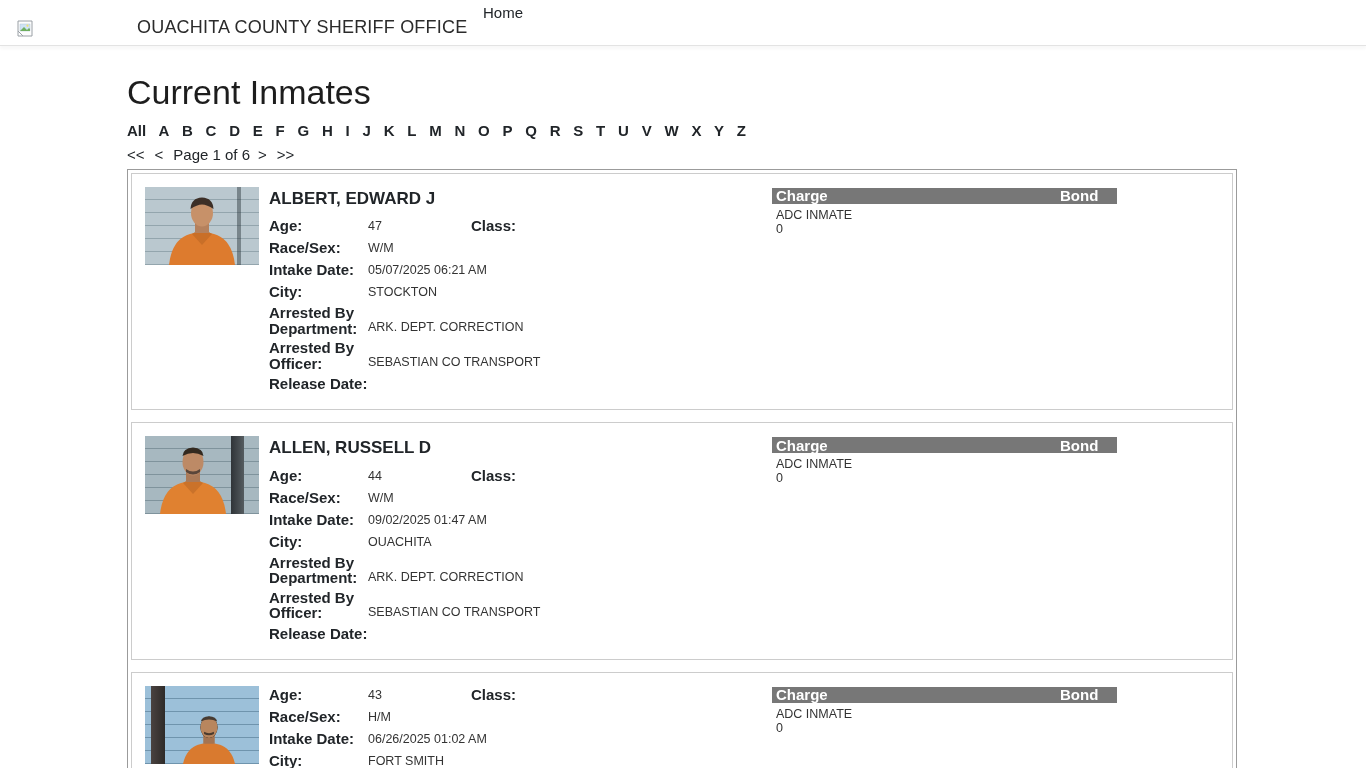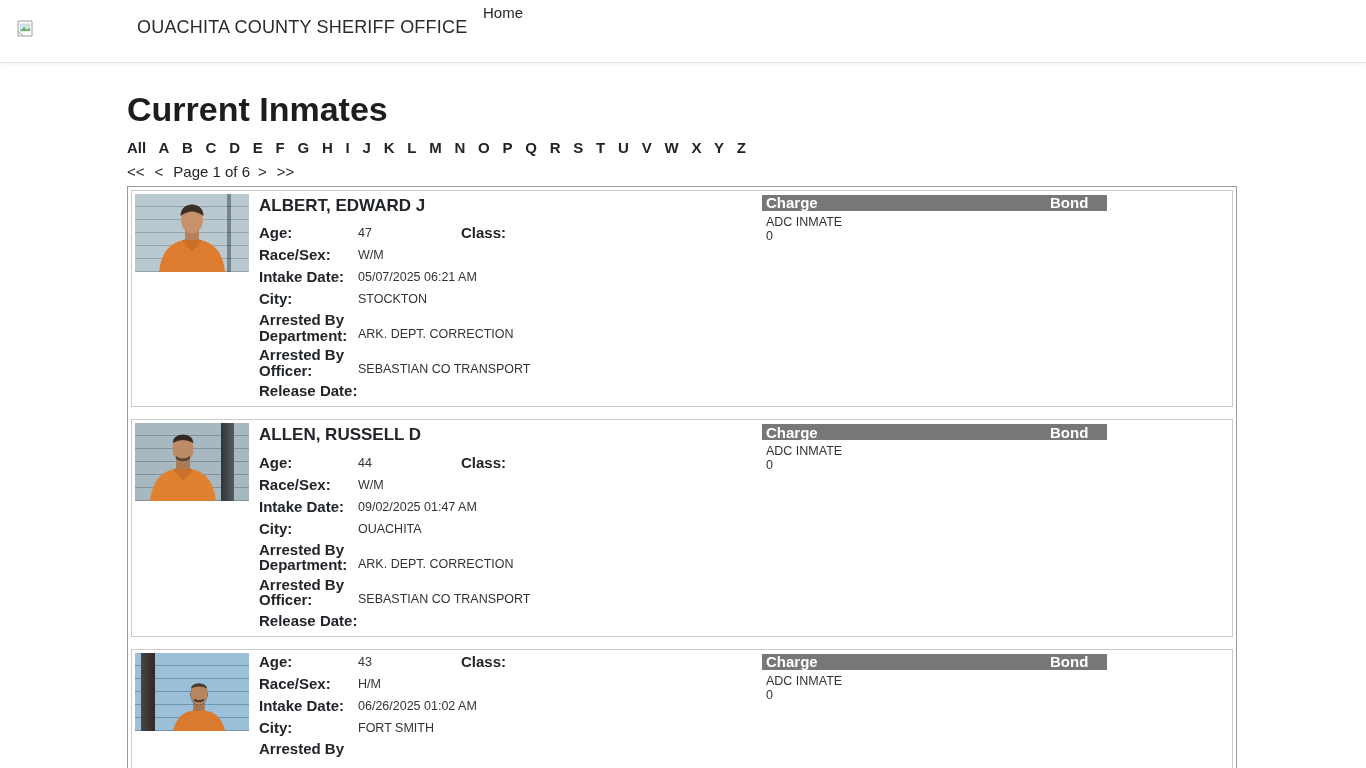--- a/index.html
+++ b/index.html
@@ -1,41 +1,41 @@
 <!DOCTYPE html>
 <html><head>
 <meta charset="utf-8">
 <style>
   * { margin:0; padding:0; box-sizing:border-box; }
   html,body { width:1366px; height:768px; overflow:hidden; background:#fff;
               font-family:"Liberation Sans", sans-serif; color:#212529; }
   a { text-decoration:none; color:#212529; cursor:pointer; }
 
   
-  .topbar { position:relative; height:63px; background:#fff;
+  .topbar { position:relative; height:46px; background:#fff;
             border-bottom:1px solid #e3e3e3; box-shadow:0 3px 3px rgba(0,0,0,.03); }
   .brand-img { position:absolute; left:17px; top:20px; width:16px; height:17px; }
   .brand-title { position:absolute; left:137px; top:17px; font-size:18px;
                  font-weight:400; color:#2b2b2b; letter-spacing:.2px; }
   .home-link { position:absolute; left:483px; top:4px; font-size:15px; color:#212529; }
 
   
   .main { padding-left:127px; padding-right:0; }
-  h1.page-title { margin-top:26px; font-size:34px; font-weight:700; color:#1d1d1d; line-height:1.2; }
+  h1.page-title { margin-top:26px; font-size:34px; font-weight:400; color:#1d1d1d; line-height:1.2; }
   .alpha-nav { margin-top:9px; font-size:15px;font-weight:bold; }
   .alpha-nav a { margin-right:8.6px; }
   .pager { margin-top:7px; font-size:15px; display:flex; align-items:center; }
   .pager a, .pager span { margin-right:10px; }
   .pager .pg-status { margin-right:8px; }
 
   
   .roster-wrap { margin-top:6px; width:1110px; border:1px solid #9b9b9b;
                  padding:3px; background:#fff; }
   .inmate-card { border:1px solid #cccccc; background:#fff; margin-bottom:12px;
-                 min-height:207px; padding:2px; display:flex; align-items:flex-start; }
+                 min-height:207px; padding:12px; display:flex; align-items:flex-start; }
   .inmate-card:last-child { margin-bottom:0; min-height:300px; }
 
   
   .photo { position:relative; width:114px; height:78px; overflow:hidden; flex:none;
            margin:1px 0 0 1px; }
   .wall  { position:absolute; inset:0; }
   .photo-0 .wall { background:#b3c1c8;
      background-image:repeating-linear-gradient(180deg,#bac8cf 0 12px,#93a5ad 12px 13px); }
   .photo-1 .wall { background:#9fb0b8;
      background-image:repeating-linear-gradient(180deg,#a7b8c0 0 12px,#7f939c 12px 13px); }

